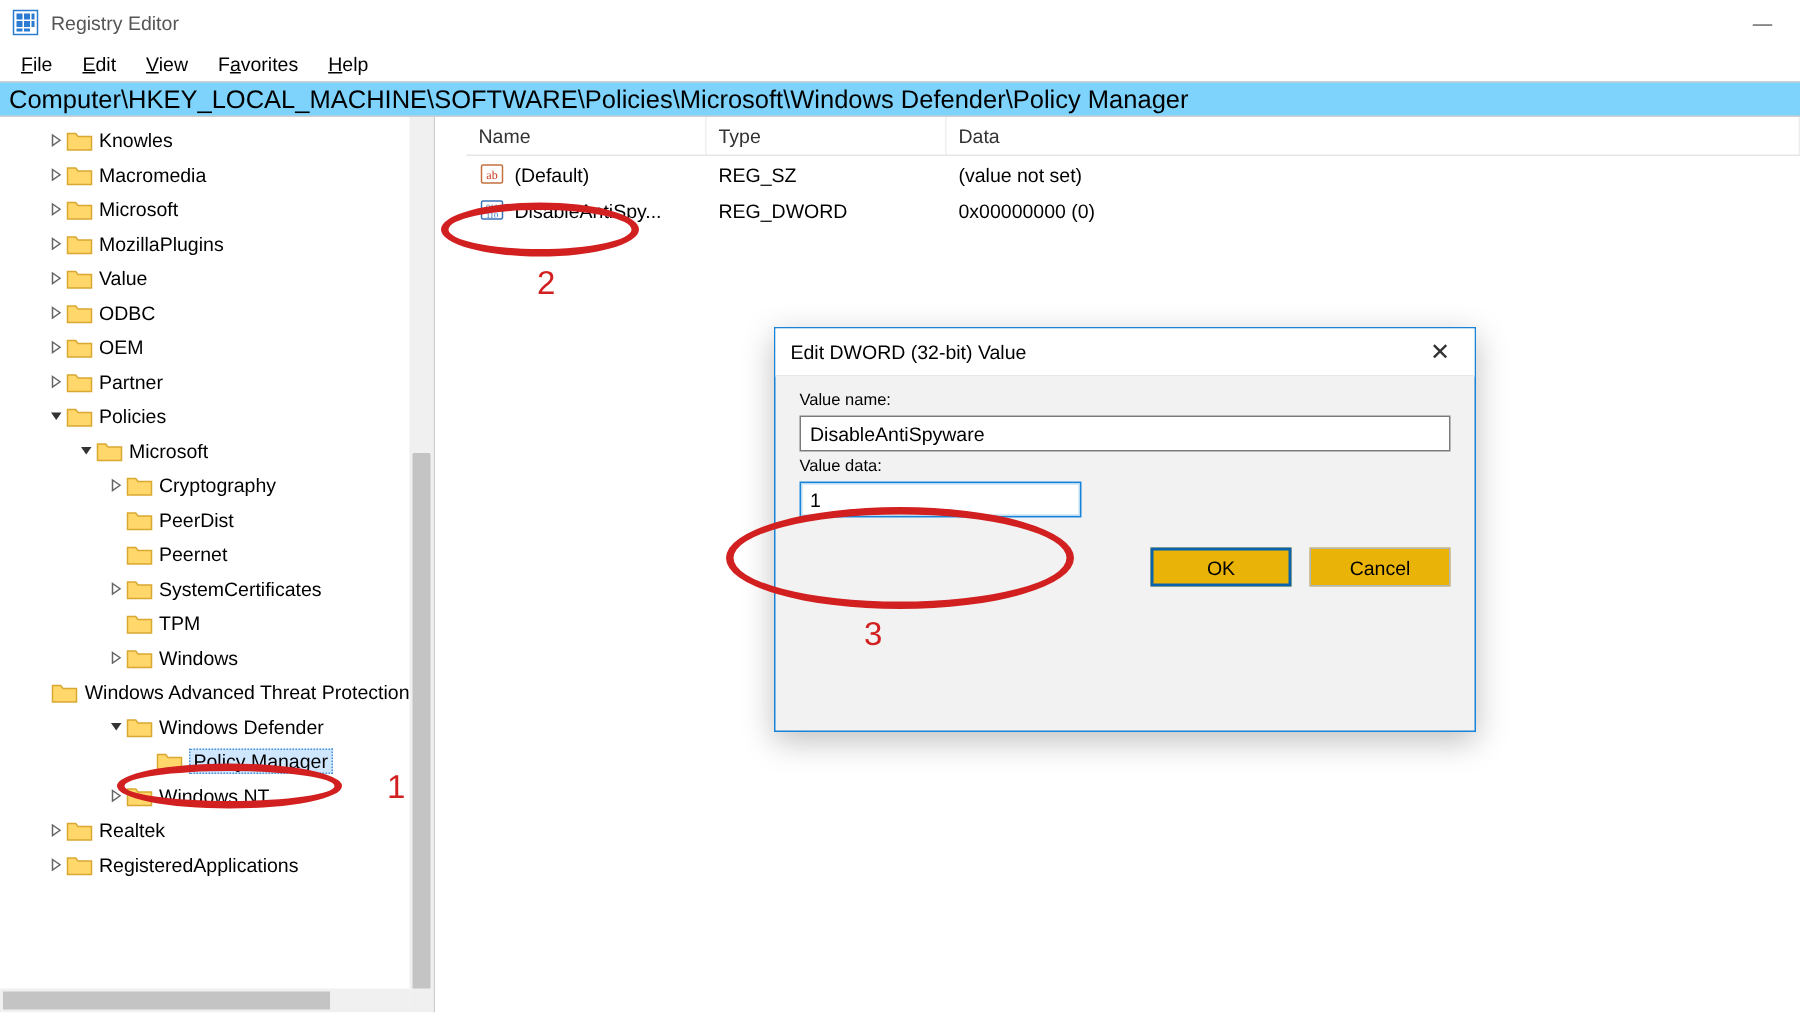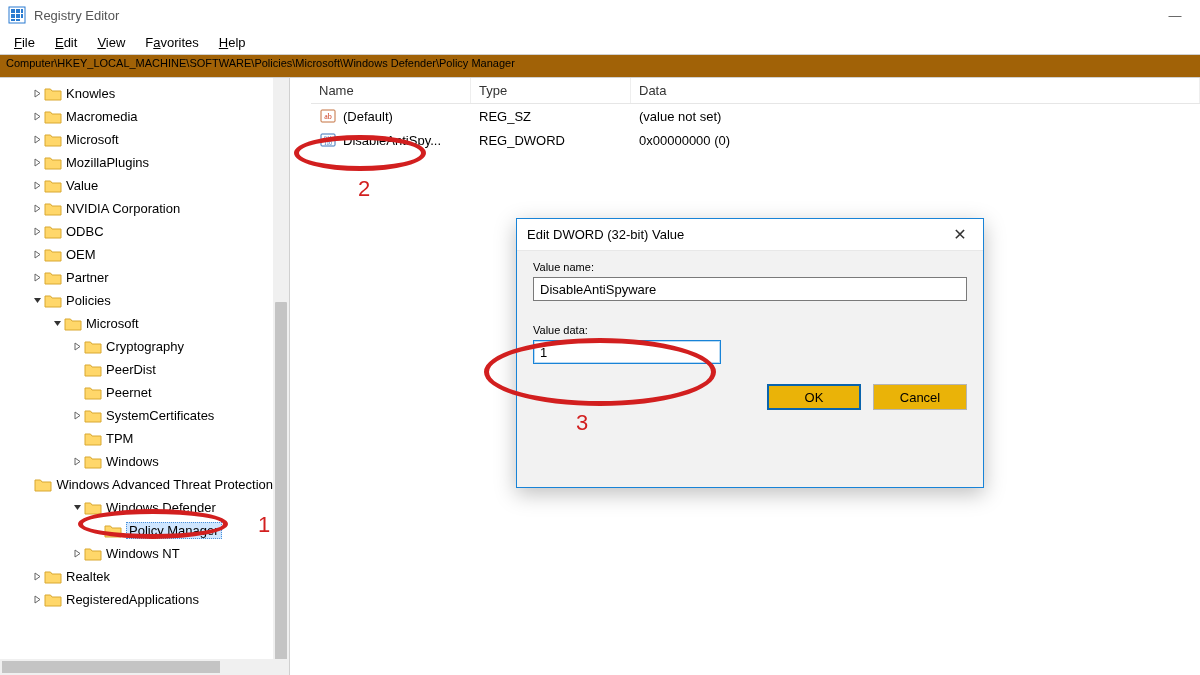--- a/index.html
+++ b/index.html
@@ -39,22 +39,22 @@
   .menubar .menu-item {
     padding: 2px 8px;
     color:#000;
   }
   .menubar .menu-item .ul { text-decoration: underline; }
   .addressbar {
     height: 24px;
     border-top:1px solid #d0d0d0;
     border-bottom:1px solid #d0d0d0;
     padding: 2px 6px;
-    background:#a16207;
-    font-size: 11px;
+    background:#7dd3fc;
+    font-size: 17px;
   }
   .content {
     position:absolute;
     top: 78px; left:0; right:0; bottom:0;
     display:flex;
   }
   .tree-pane {
     width: 290px;
     border-right:1px solid #d0d0d0;
     position:relative;
@@ -170,21 +170,21 @@
     width:100%;
     height:24px;
     border:1px solid #7a7a7a;
     background:#fff;
     padding:0 6px;
     font-family:inherit;
     font-size:13px;
   }
   .dialog .row2 {
     display:flex;
-    margin-top:23px;
+    margin-top:4px;
     gap:36px;
   }
   .dialog .row2 .left { width:188px; }
   .dialog .row2 .left input {
     border:1px solid #1883d7;
     box-shadow: inset 0 0 0 1px rgba(24,131,215,0.3);
   }
   .dialog fieldset {
     border:1px solid #cfcfcf;
     padding: 6px 10px 10px 10px;
@@ -331,34 +331,20 @@
             <svg width="9" height="9" viewBox="0 0 9 9">
               <path d="M2 1 L7 4.5 L2 8 Z" fill="none" stroke="#666"></path>
             </svg>
           </span>
           <span class="fico">
             <svg class="folder-svg" viewBox="0 0 18 14">
               <path d="M1 3 L1 13 L17 13 L17 4 L8 4 L6.5 2 L1 2 Z" fill="#ffd76a" stroke="#d9a831"></path>
             </svg>
           </span>
           <span class="label">Value</span>
-        </div>
-        <div class="tree-row">
-          <span class="indent" style="width:26px"></span>
-          <span class="expander">
-            <svg width="9" height="9" viewBox="0 0 9 9">
-              <path d="M2 1 L7 4.5 L2 8 Z" fill="none" stroke="#666"></path>
-            </svg>
-          </span>
-          <span class="fico">
-            <svg class="folder-svg" viewBox="0 0 18 14">
-              <path d="M1 3 L1 13 L17 13 L17 4 L8 4 L6.5 2 L1 2 Z" fill="#ffd76a" stroke="#d9a831"></path>
-            </svg>
-          </span>
-          <span class="label">NVIDIA Corporation</span>
         </div>
         <div class="tree-row">
           <span class="indent" style="width:26px"></span>
           <span class="expander">
             <svg width="9" height="9" viewBox="0 0 9 9">
               <path d="M2 1 L7 4.5 L2 8 Z" fill="none" stroke="#666"></path>
             </svg>
           </span>
           <span class="fico">
             <svg class="folder-svg" viewBox="0 0 18 14">

